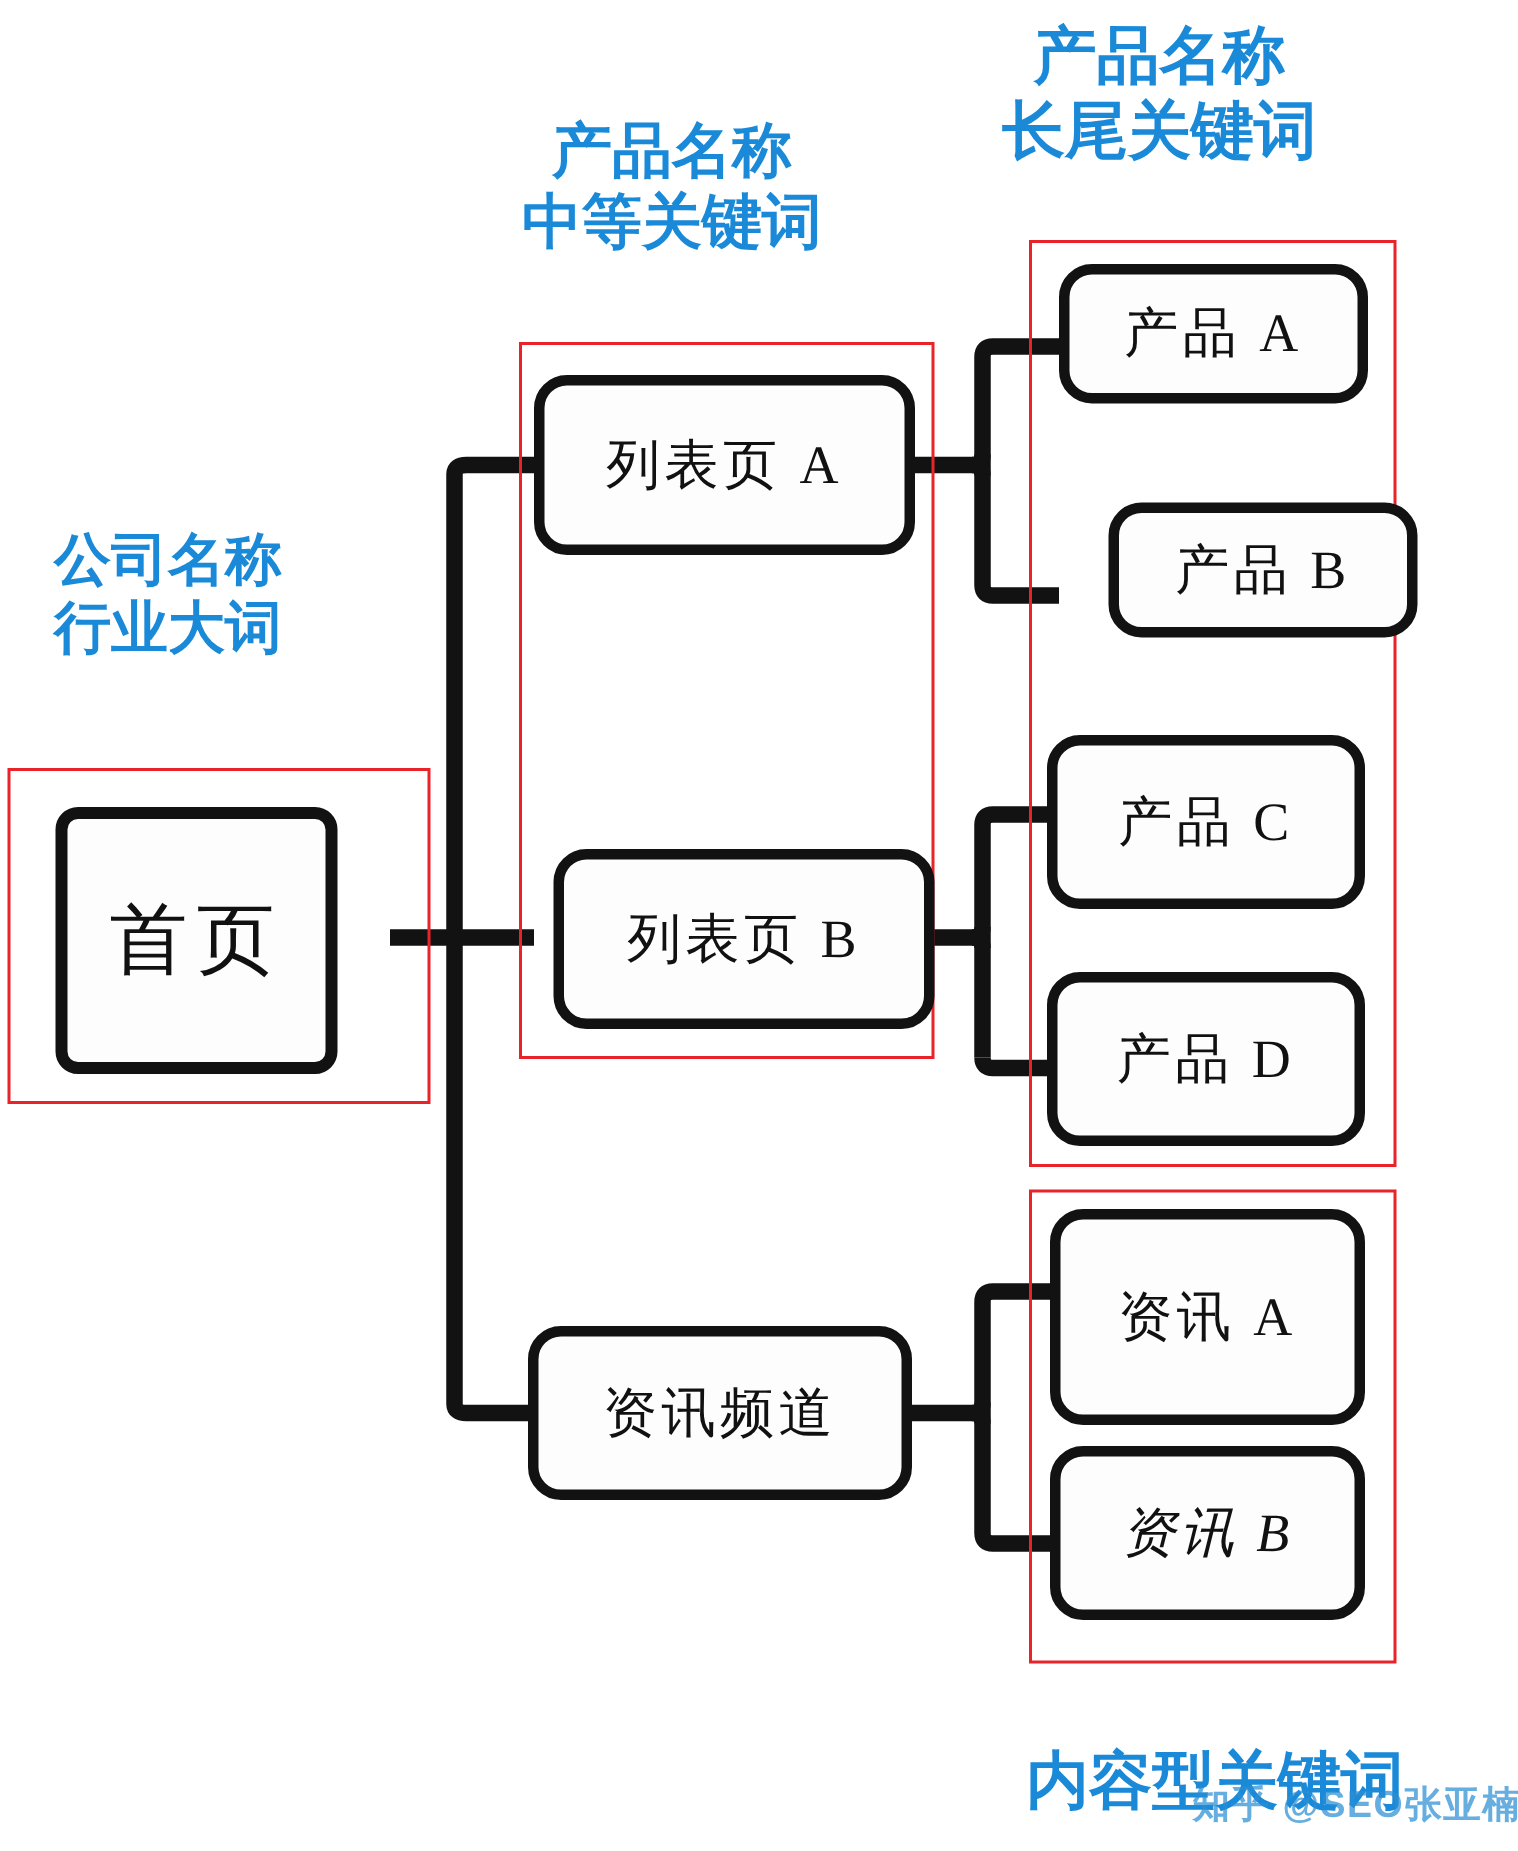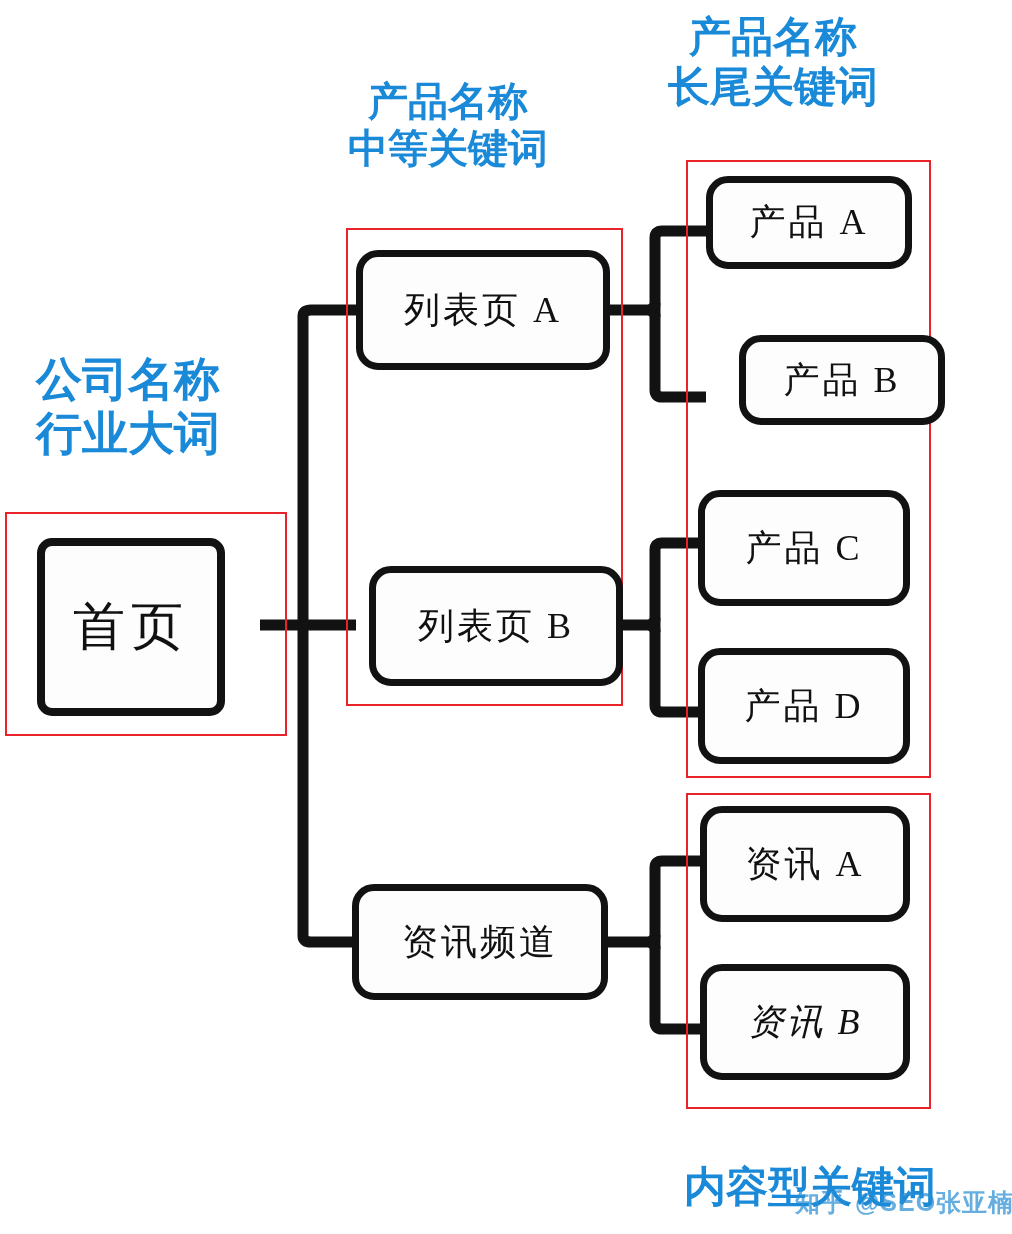--- a/index.html
+++ b/index.html
@@ -51,21 +51,21 @@
   
   .blue-label{
     position:absolute;
     color:#1a8ad8;
     font-weight:bold;
     font-family:"Liberation Sans","DejaVu Sans",sans-serif;
     line-height:1.18;
     white-space:nowrap;
   }
   .blue-label .ln{display:block;}
-  .bl-company{font-size:46px;left:36px;top:352px;text-align:center;}
+  .bl-company{font-size:38px;left:36px;top:352px;text-align:center;}
   .bl-mid{font-size:40px;left:348px;top:78px;text-align:center;}
   .bl-right{font-size:42px;left:668px;top:12px;text-align:center;}
   .bl-bottom{font-size:42px;left:684px;top:1162px;text-align:left;}
 
   
   .watermark{
     position:absolute;
     left:795px;top:1186px;
     font-size:25px;
     font-weight:bold;
@@ -151,19 +151,19 @@
   <div class="node level2" style="left:352px;top:884px;width:256px;height:116px;">资讯频道</div>
 
   <div class="node level3" style="left:706px;top:176px;width:206px;height:93px;">产品 A</div>
 
   <div class="node level3" style="left:706px;top:335px;width:206px;height:90px;margin-left:33px;">产品 B</div>
 
   <div class="node level3" style="left:698px;top:490px;width:212px;height:116px;">产品 C</div>
 
   <div class="node level3" style="left:698px;top:648px;width:212px;height:116px;">产品 D</div>
 
-  <div class="node level3" style="left:700px;top:806px;width:210px;height:116px;">资讯 A</div>
+  <div class="node level3" style="left:700px;top:806px;width:210px;height:144px;">资讯 A</div>
 
   <div class="node level3" style="left:700px;top:964px;width:210px;height:116px;font-style:italic;">资讯 B</div>
 
   <div class="watermark">知乎 @SEO张亚楠</div>
 
 </div>
 
 </body></html>

